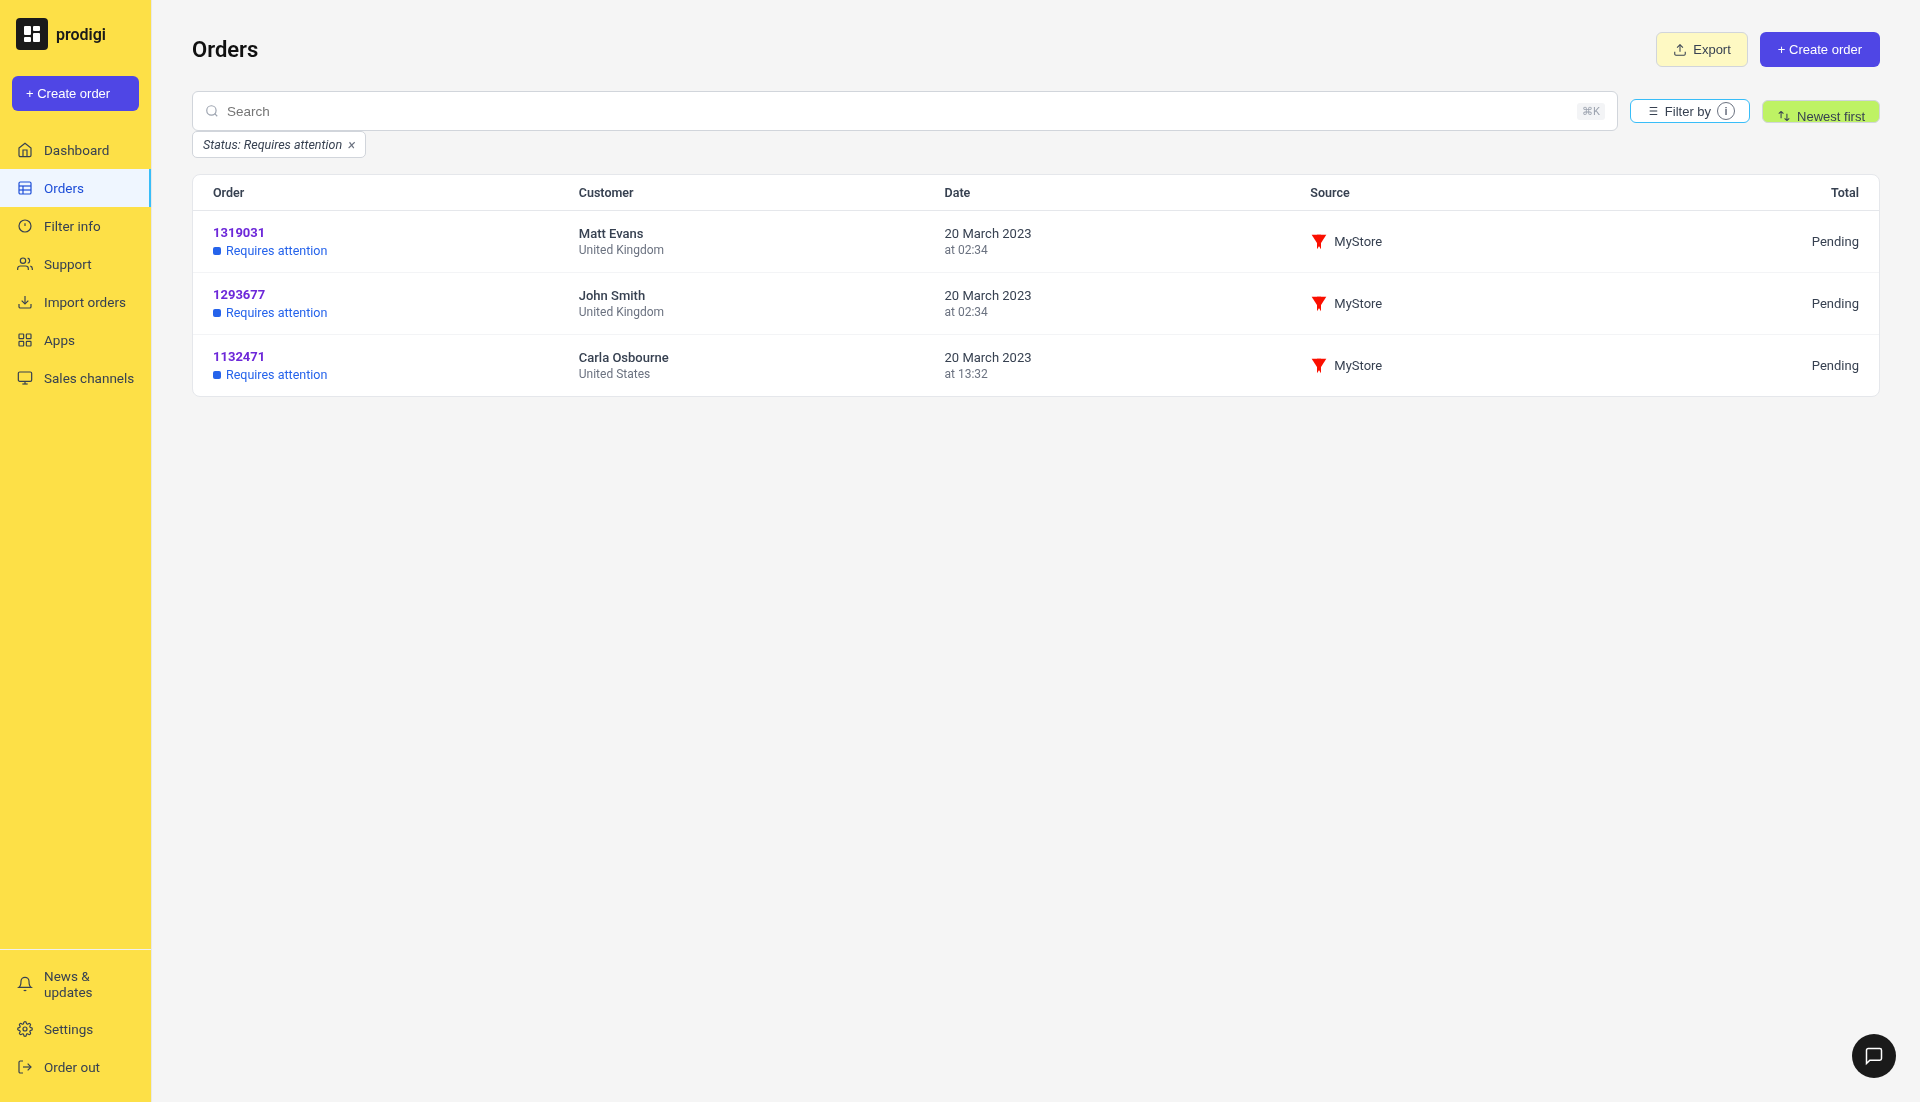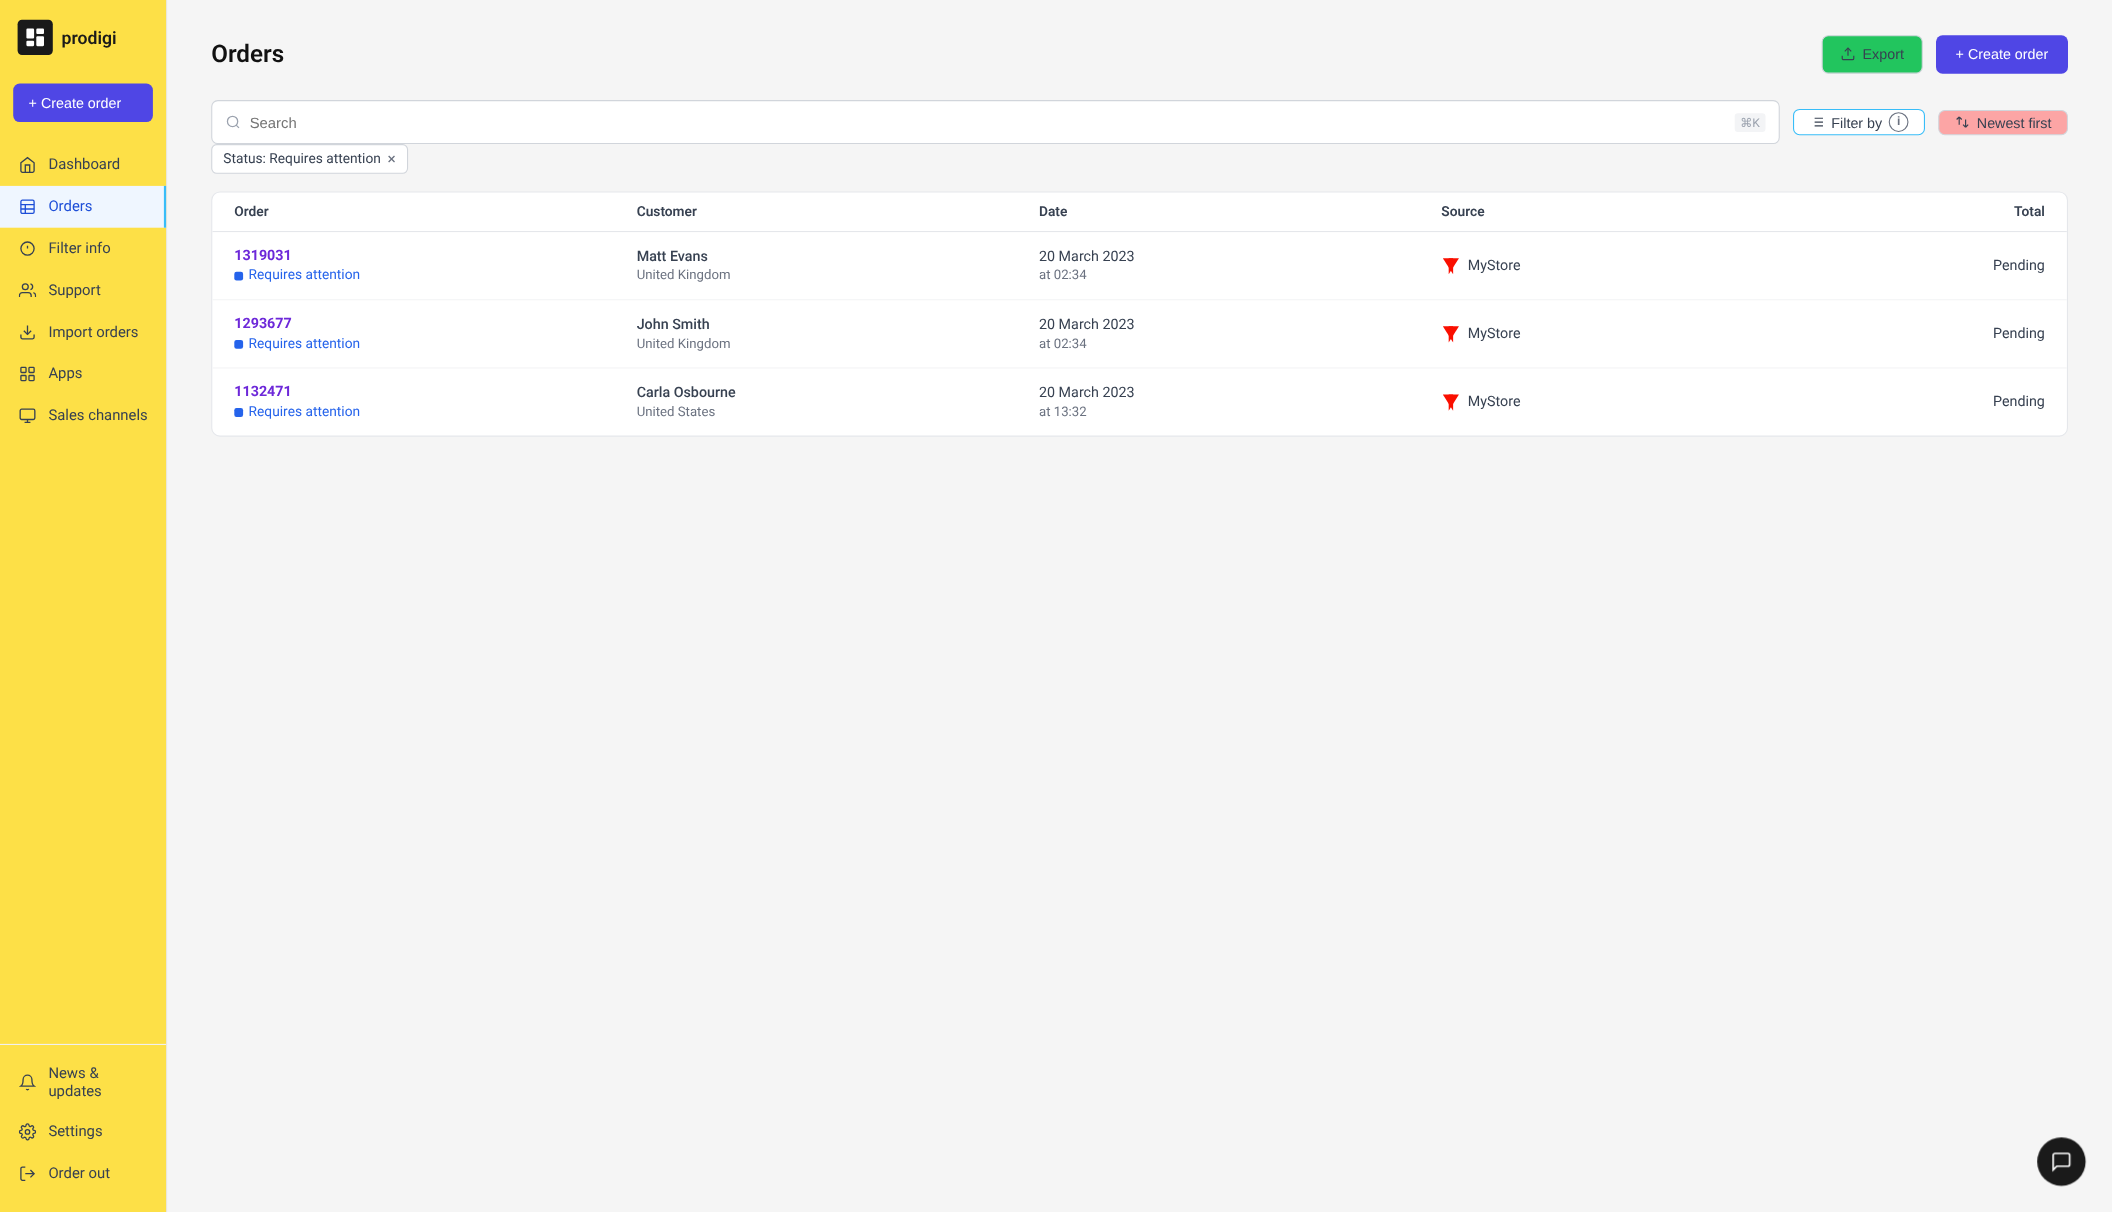--- a/index.html
+++ b/index.html
@@ -104,29 +104,29 @@
       font-size: 22px;
       font-weight: 600;
       color: #111;
     }
     .header-actions {
       display: flex;
       align-items: center;
       gap: 12px;
     }
     .export-btn {
-      background: #22c55e;
+      background: #fef9c3;
       border: 1px solid #d1d5db;
       border-radius: 6px;
       padding: 9px 16px;
       font-size: 13px;
       color: #374151;
       cursor: pointer;
       display: flex;
-      align-items: flex-start;
+      align-items: flex-end;
       gap: 6px;
     }
     .create-order-header-btn {
       background: #4f46e5;
       color: #fff;
       border: none;
       border-radius: 6px;
       padding: 10px 18px;
       font-size: 13px;
       font-weight: 500;
@@ -175,38 +175,39 @@
       padding: 8px 14px;
       font-size: 13px;
       color: #374151;
       cursor: pointer;
       display: flex;
       align-items: center;
       gap: 6px;
       height: 24px;
     }
     .sort-btn {
-      background: #fca5a5;
+      background: #bef264;
       border: 1px solid #d1d5db;
       border-radius: 6px;
       padding: 8px 14px;
       font-size: 13px;
       color: #374151;
       cursor: pointer;
       display: flex;
-      align-items: center;
+      align-items: flex-start;
       gap: 6px;
       height: 23px;
     }
 
     
     .filter-tags {
       display: flex;
       gap: 8px;
       margin-bottom: 16px;
+      font-style: italic;
     }
     .filter-tag {
       background: #fff;
       border: 1px solid #d1d5db;
       border-radius: 5px;
       padding: 5px 10px;
       font-size: 12.5px;
       color: #374151;
       display: flex;
       align-items: center;

